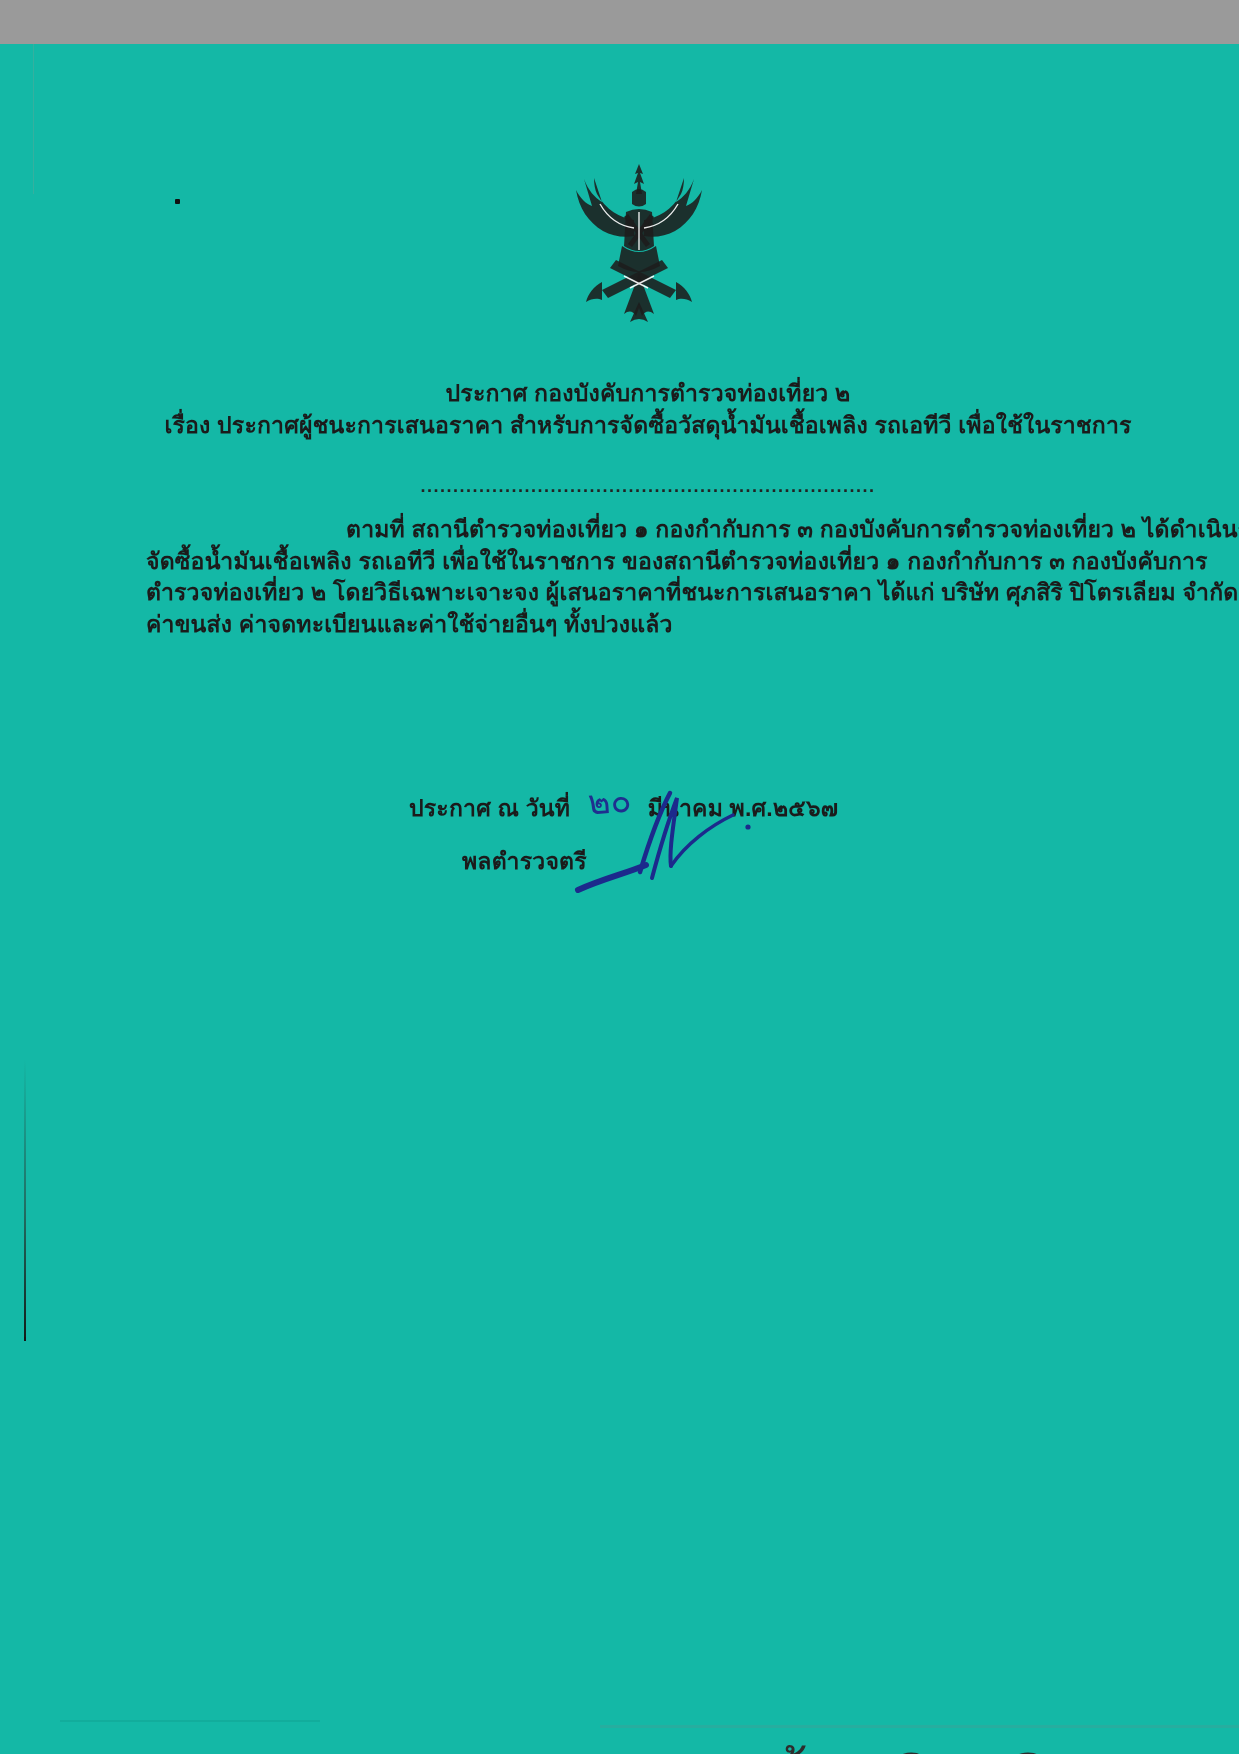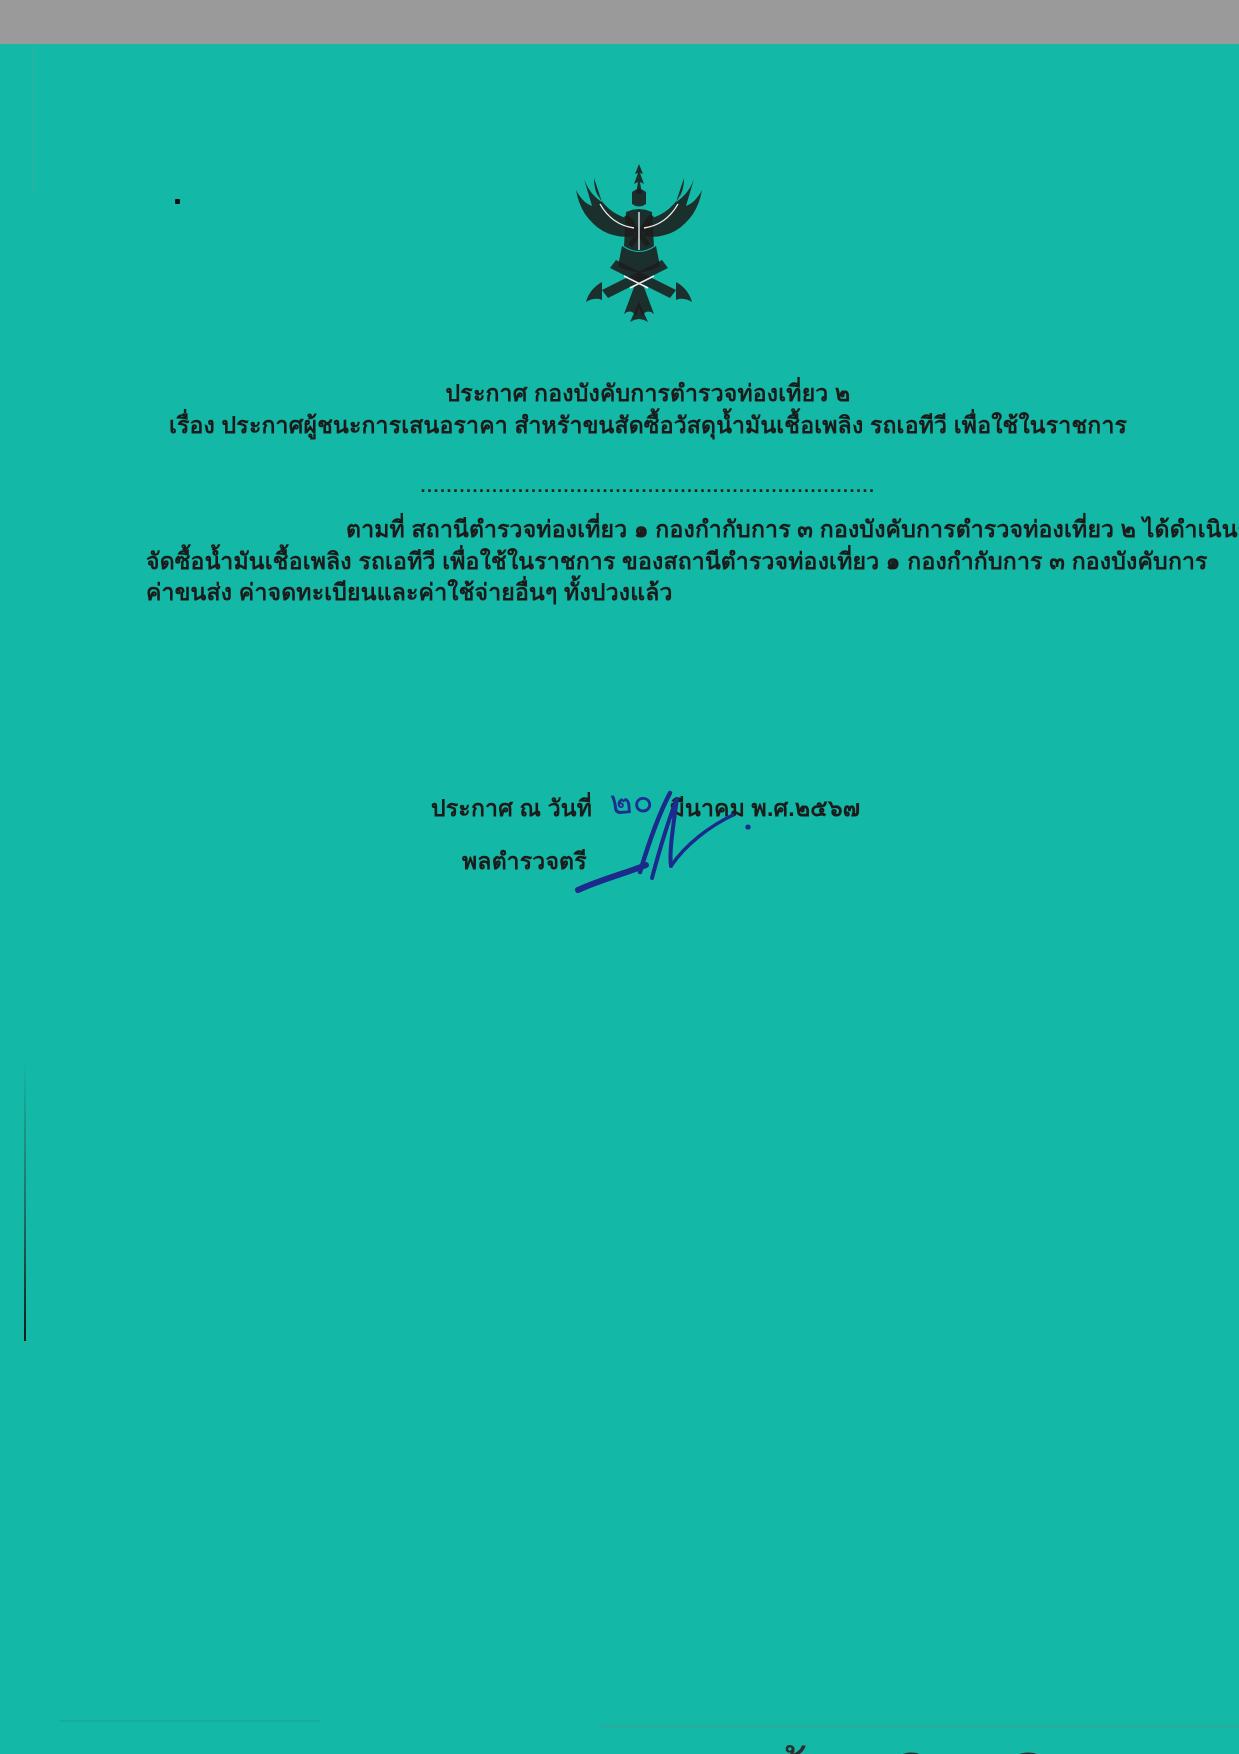--- a/index.html
+++ b/index.html
@@ -33,21 +33,21 @@
     color:#222;
   }
   .body-block{
     left:146px;top:470px;width:960px;
     line-height:31.6px;
     text-align:left;
   }
   .body-line{white-space:nowrap;}
   .indent{padding-left:200px;}
   .date-row{
-    left:431px;top:733px;
+    left:409px;top:733px;
     display:flex;align-items:baseline;
   }
   .handwritten{
     font-size:34px;
     color:#1f2f8f;
     font-weight:normal;
     margin:0 16px 0 18px;
     transform:rotate(-4deg) translateY(-3px);
     display:inline-block;
     font-family:"DejaVu Serif",serif;
@@ -111,28 +111,29 @@
       <path d="M66 66 C52 64 40 56 32 42"></path>
       <path d="M76 66 C90 64 102 56 110 42"></path>
       <path d="M71 50 L71 88"></path>
       <path d="M62 126 L86 114"></path>
       <path d="M80 126 L56 114"></path>
     </g>
   </svg>
 
   <div class="abs doc-text title-block">
     <div>ประกาศ กองบังคับการตำรวจท่องเที่ยว ๒</div>
-    <div>เรื่อง ประกาศผู้ชนะการเสนอราคา สำหรัาขนสัดซื้อวัสดุน้ำมันเชื้อเพลิง รถเอทีวี เพื่อใช้ในราชการ</div>
+    <div>เรื่อง ประกาศผู้ชนะการเสนอราคา สำหรับการจัดซื้อวัสดุน้ำมันเชื้อเพลิง รถเอทีวี เพื่อใช้ในราชการ</div>
   </div>
 
   <div class="abs divider">......................................................................</div>
 
   <div class="abs doc-text body-block">
     <div class="body-line indent">ตามที่ สถานีตำรวจท่องเที่ยว ๑ กองกำกับการ ๓ กองบังคับการตำรวจท่องเที่ยว ๒  ได้ดำเนินการ</div>
     <div class="body-line">จัดซื้อน้ำมันเชื้อเพลิง รถเอทีวี เพื่อใช้ในราชการ ของสถานีตำรวจท่องเที่ยว ๑  กองกำกับการ ๓  กองบังคับการ</div>
+    <div class="body-line">ตำรวจท่องเที่ยว ๒ โดยวิธีเฉพาะเจาะจง ผู้เสนอราคาที่ชนะการเสนอราคา ได้แก่  บริษัท ศุภสิริ ปิโตรเลียม จำกัด</div>
     <div class="body-line">ค่าขนส่ง ค่าจดทะเบียนและค่าใช้จ่ายอื่นๆ ทั้งปวงแล้ว</div>
   </div>
 
   <div class="abs doc-text date-row">
     <span>ประกาศ ณ วันที่</span>
     <span class="handwritten">๒๐</span>
     <span>มีนาคม  พ.ศ.๒๕๖๗</span>
   </div>
 
   <svg class="abs signature-svg" viewBox="0 0 225 112" aria-hidden="true">

